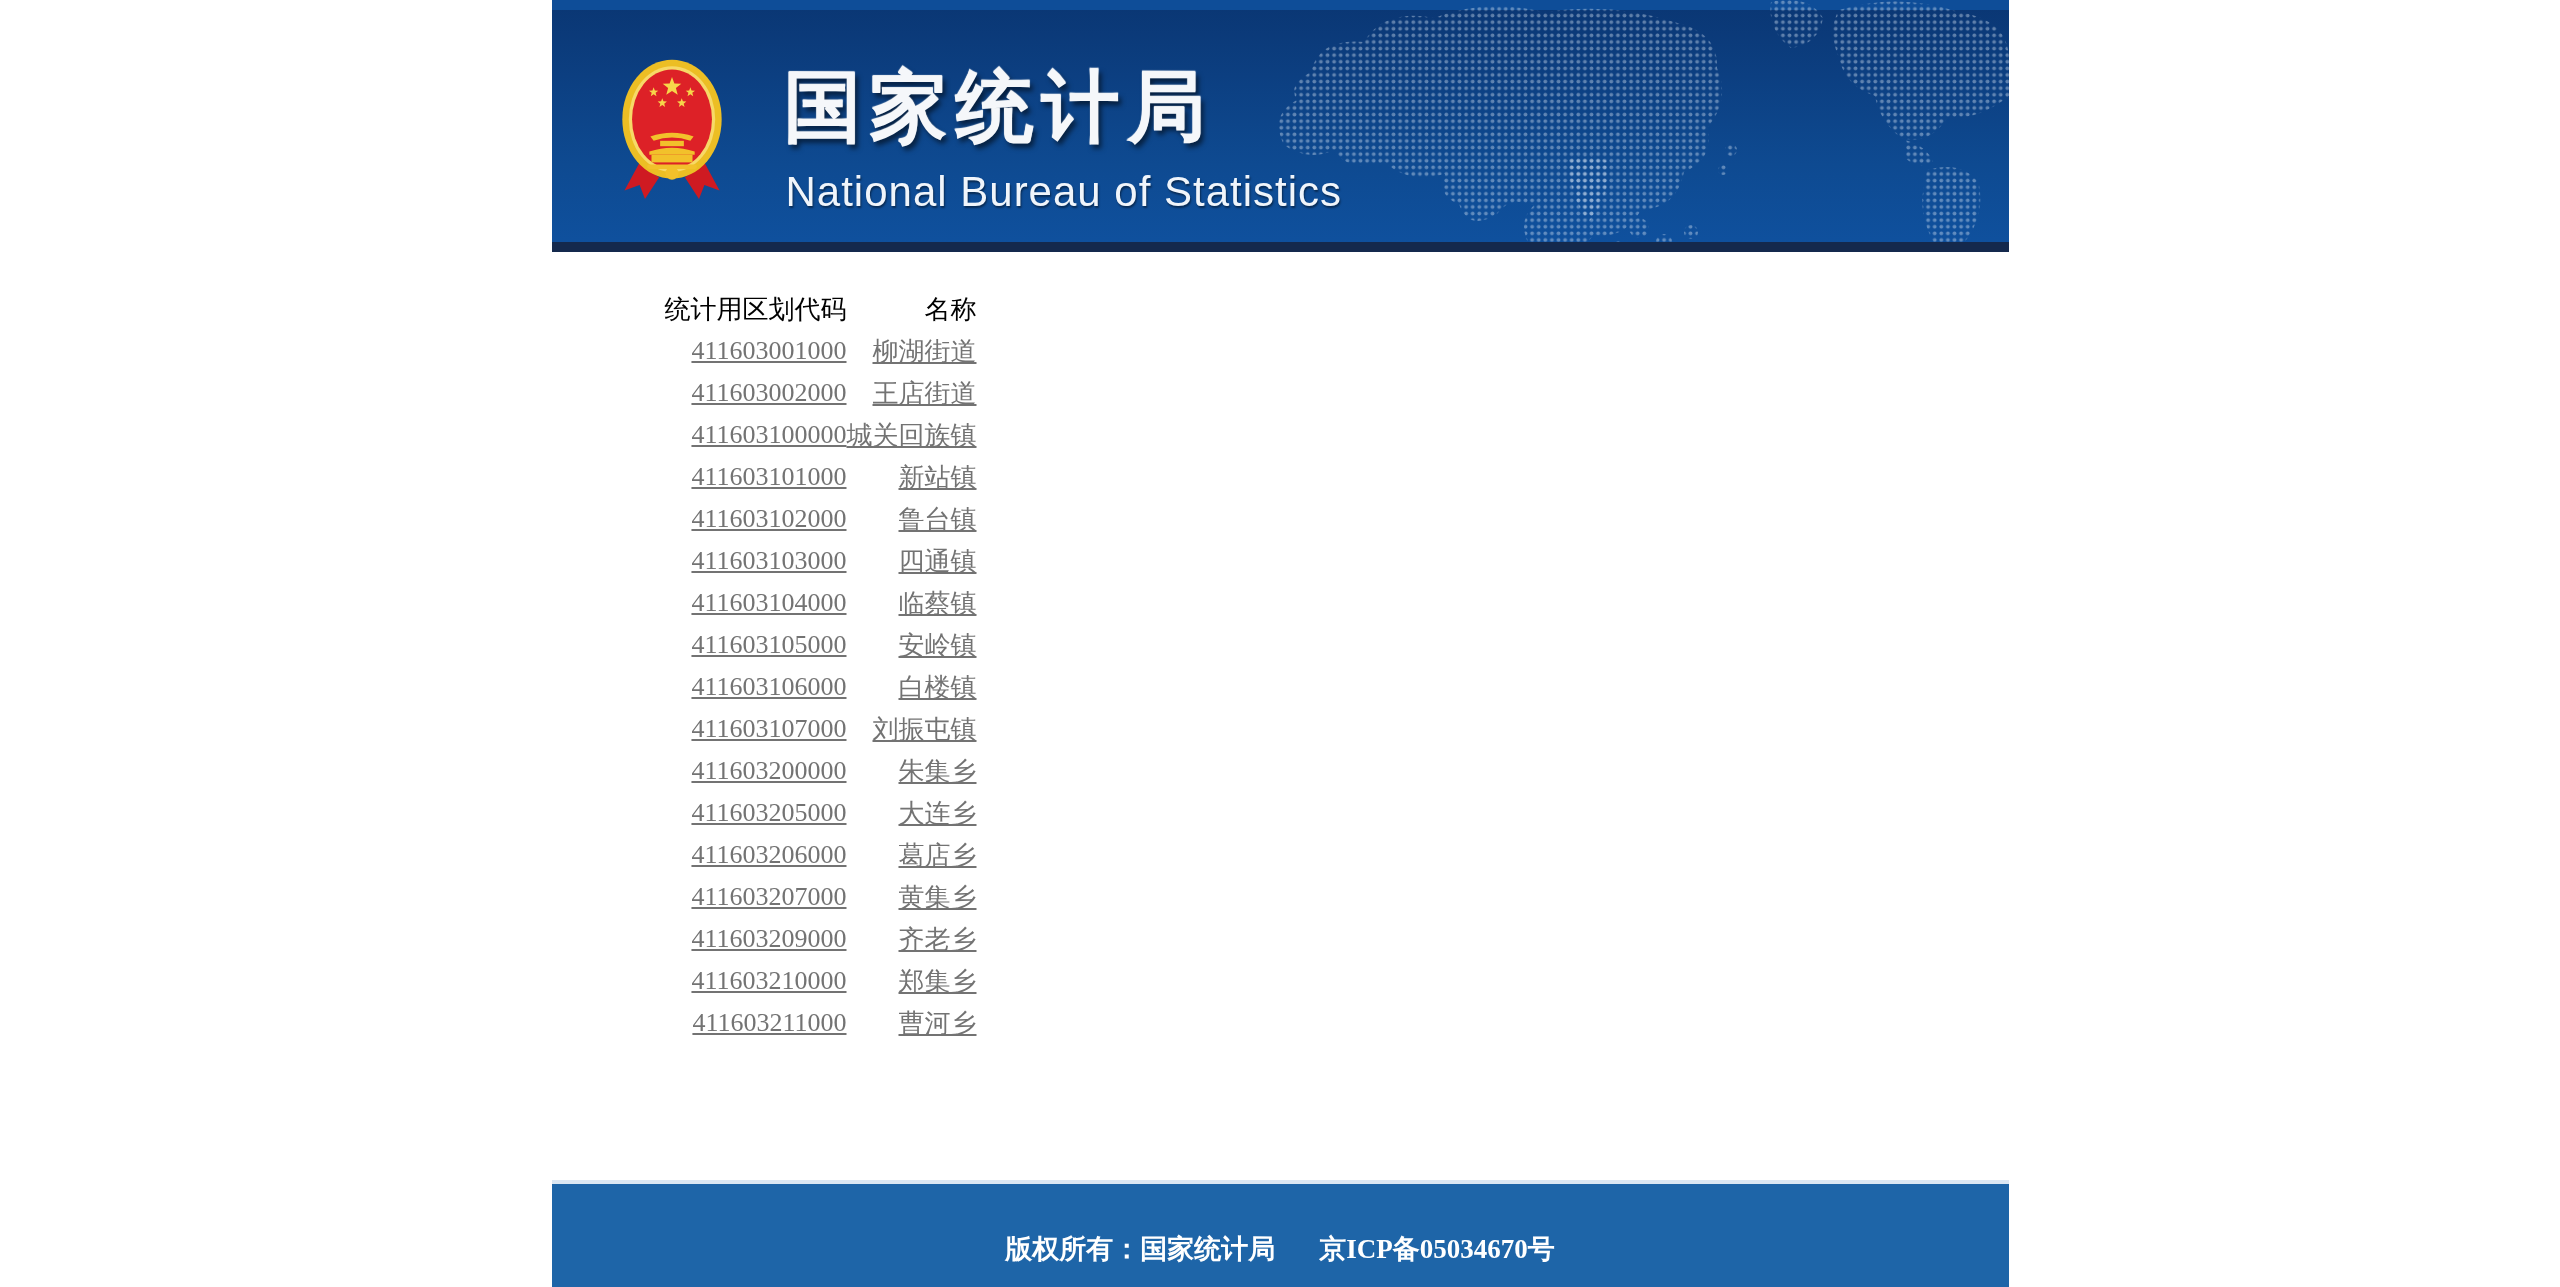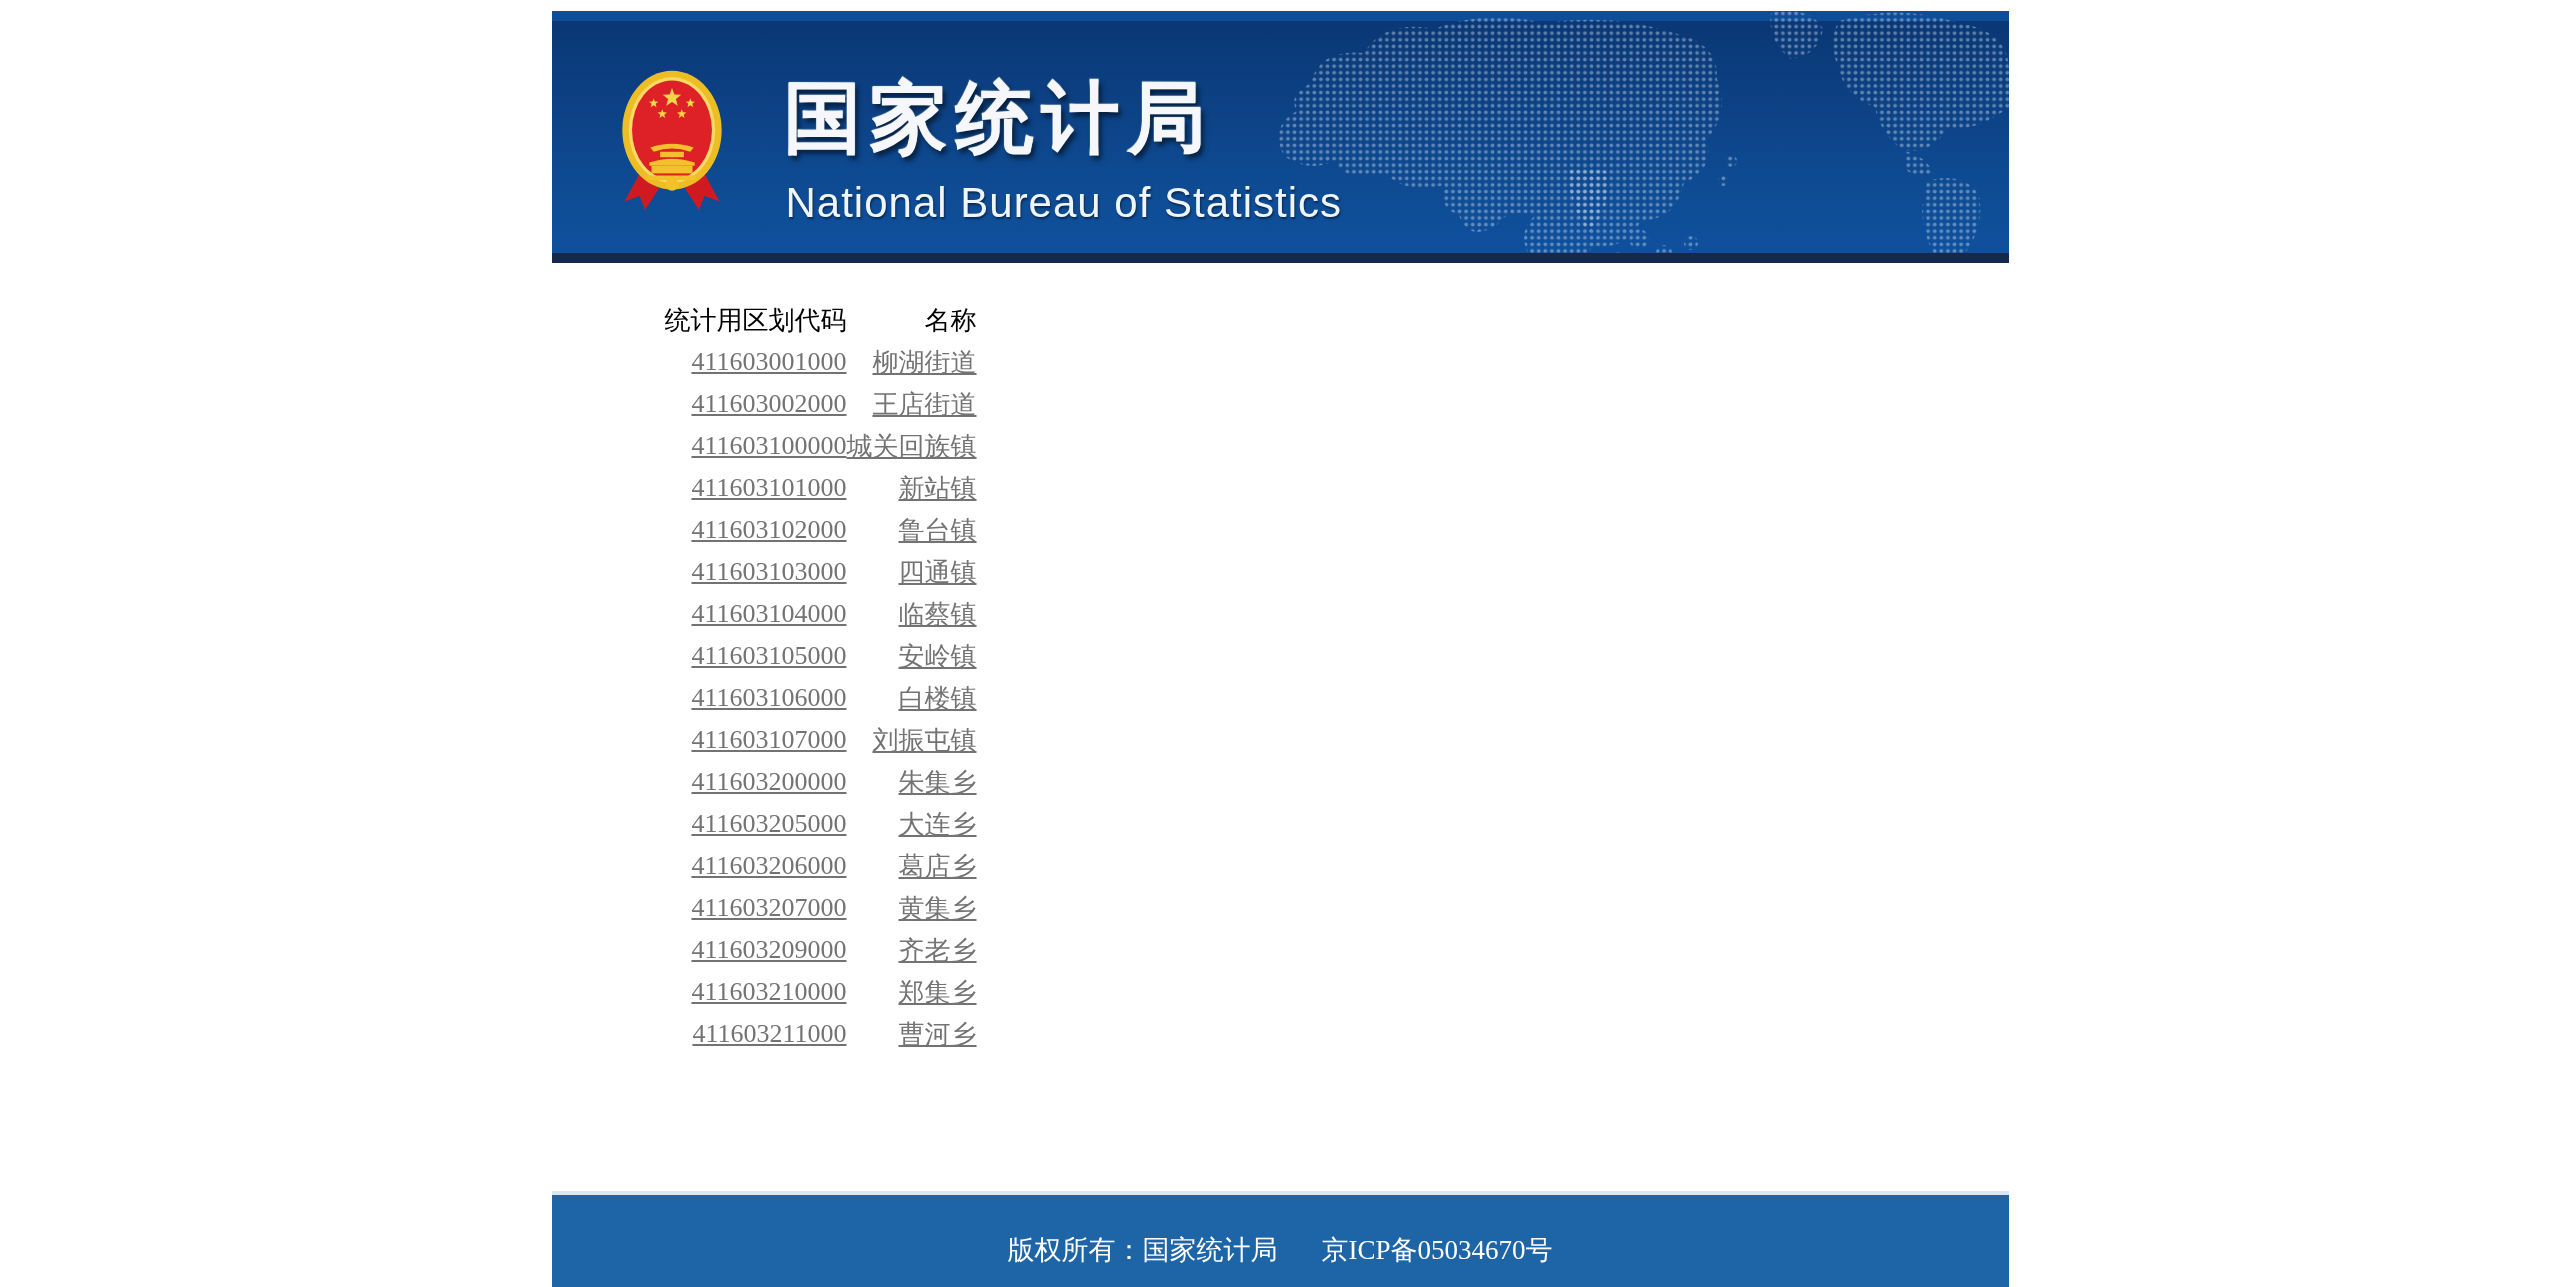--- a/index.html
+++ b/index.html
@@ -14,21 +14,20 @@
     width: 1457px;
     margin: 0 auto;
   }
 
   
   .banner {
     position: relative;
     height: 252px;
     overflow: hidden;
     background: linear-gradient(180deg, #0a3673 0%, #0c3f81 30%, #0e4a91 65%, #0f519f 100%);
-    margin-top: 11px;
   }
   .banner-top-strip {
     position: absolute; top: 0; left: 0; right: 0; height: 10px;
     background: rgba(16, 86, 164, 0.75);
   }
   .banner-bottom-strip {
     position: absolute; bottom: 0; left: 0; right: 0; height: 10px;
     background: #14294d;
   }
   .world-map {
@@ -91,21 +90,21 @@
 
   
   .footer {
     height: 200px;
     background: #1e65a8;
     border-top: 4px solid #dbe7f3;
     color: #ffffff;
     text-align: center;
     font-size: 27px;
   }
-  .footer p { margin: 2px; line-height: 34px; }
+  .footer p { margin: 12px; line-height: 34px; font-weight: bold; }
   .footer .footer-line1 { padding-top: 36px; }
   .footer .footer-line2 { margin-top: 32px; }
   .footer .icp-number { margin-left: 44px; }
 </style>
 </head>
 <body>
 
 <div class="page-column">
 
   <div class="banner">

